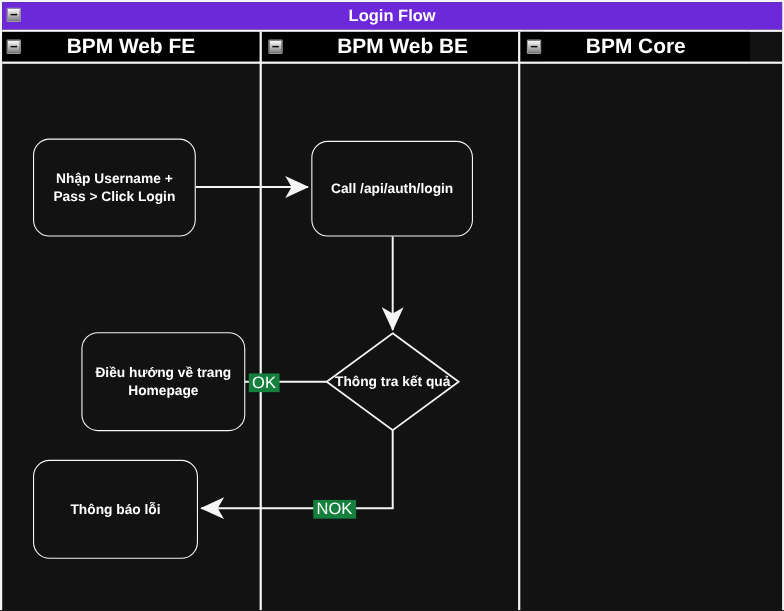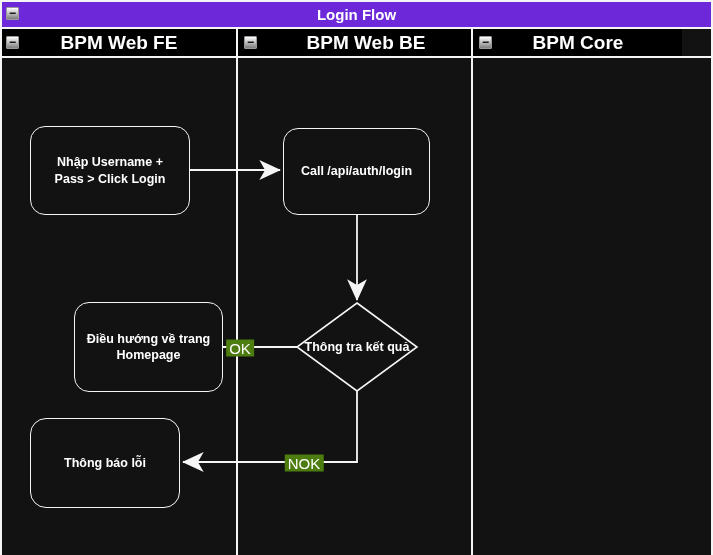--- a/index.html
+++ b/index.html
@@ -33,21 +33,21 @@
     transform:translateY(-1px);
   }
   .node{
     position:absolute;border:1.6px solid #f5f5f5;border-radius:15px;
     background:#121212;display:flex;align-items:center;justify-content:center;
     text-align:center;padding:4px 10px;z-index:3;
   }
   .node .lbl{font-size:12.5px;font-weight:bold;line-height:1.3;}
   .edges{position:absolute;left:0;top:0;z-index:2;pointer-events:none;}
   .edge-label{
-    position:absolute;z-index:4;background:#4d7c0f;padding:0 3px;
+    position:absolute;z-index:4;background:#15803d;padding:0 3px;
     font-size:15px;color:#ffffff;transform:translate(-50%,-50%);
     white-space:nowrap;
   }
   .diamond-label{
     position:absolute;z-index:3;left:357px;top:347px;
     transform:translate(-50%,-50%);
     font-size:12.5px;font-weight:bold;white-space:nowrap;text-align:center;
   }
 </style>
 </head>
@@ -97,30 +97,30 @@
         <path d="M0,0 L12,5.5 L0,11 L3.2,5.5 Z" fill="#f5f5f5"></path>
       </marker>
     </defs>
     <path d="M178,170 H280" stroke="#f5f5f5" stroke-width="1.8" fill="none" marker-end="url(#arrowhead)"></path>
     <path d="M357,215 V300" stroke="#f5f5f5" stroke-width="1.8" fill="none" marker-end="url(#arrowhead)"></path>
     <path d="M297,347 H182" stroke="#f5f5f5" stroke-width="1.8" fill="none" marker-end="url(#arrowhead)"></path>
     <path d="M357,391 V462 H183" stroke="#f5f5f5" stroke-width="1.8" fill="none" marker-end="url(#arrowhead)"></path>
     <polygon points="357,303 417,347 357,391 297,347" fill="#121212" stroke="#f5f5f5" stroke-width="1.6"></polygon>
   </svg>
 
-  <div class="node" style="left:30px;top:126px;width:160px;height:89px;">
+  <div class="node" style="left:30px;top:126px;width:148px;height:89px;">
     <span class="lbl">Nhập Username + Pass &gt; Click Login</span>
   </div>
   <div class="node" style="left:283px;top:128px;width:147px;height:87px;">
     <span class="lbl">Call /api/auth/login</span>
   </div>
   <div class="node" style="left:30px;top:302px;width:149px;height:90px;margin-left:44px;">
     <span class="lbl">Điều hướng về trang Homepage</span>
   </div>
-  <div class="node" style="left:30px;top:418px;width:150px;height:90px;border-radius:16px;">
+  <div class="node" style="left:30px;top:418px;width:150px;height:90px;">
     <span class="lbl">Thông báo lỗi</span>
   </div>
 
   <div class="diamond-label">Thông tra kết quả</div>
 
   <div class="edge-label" style="left:240px;top:348px;">OK</div>
   <div class="edge-label" style="left:304px;top:463px;">NOK</div>
 
 </div>
 

